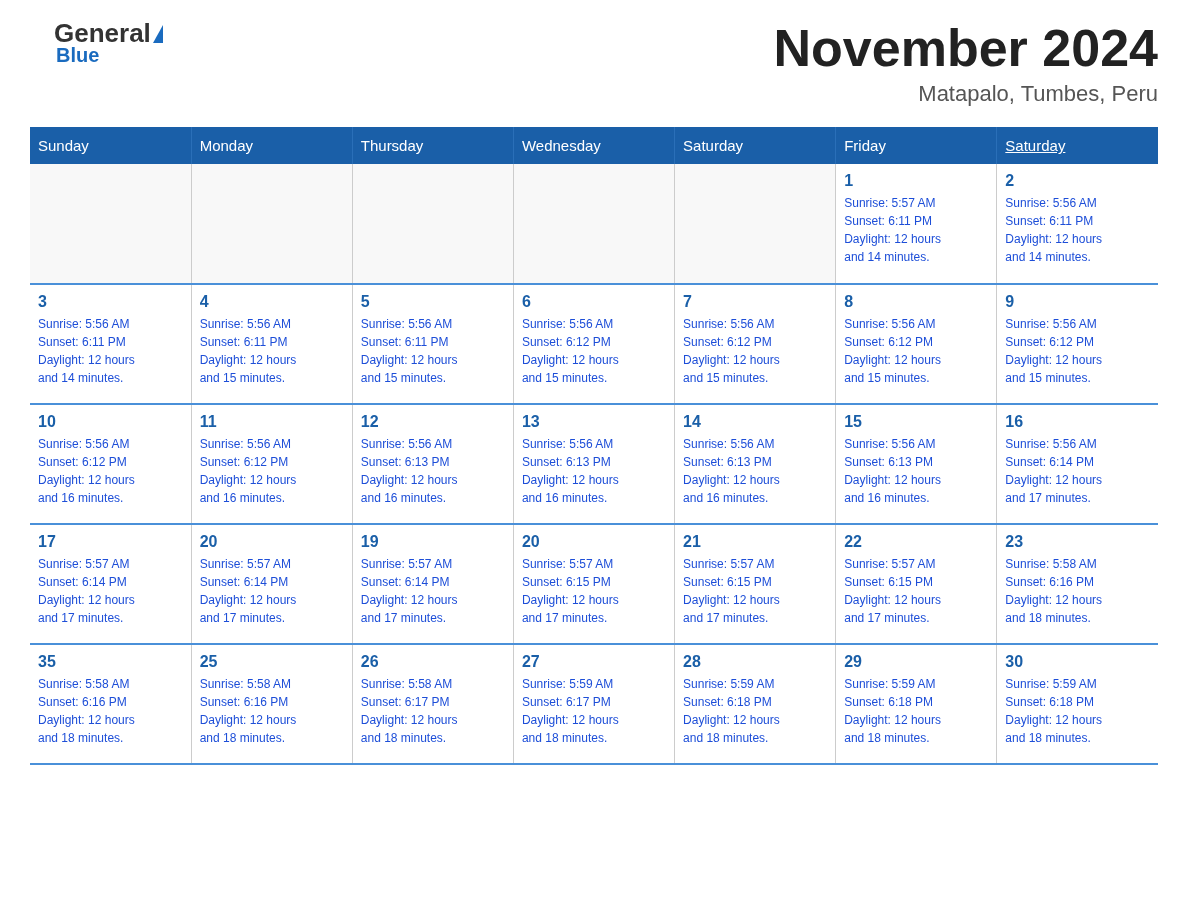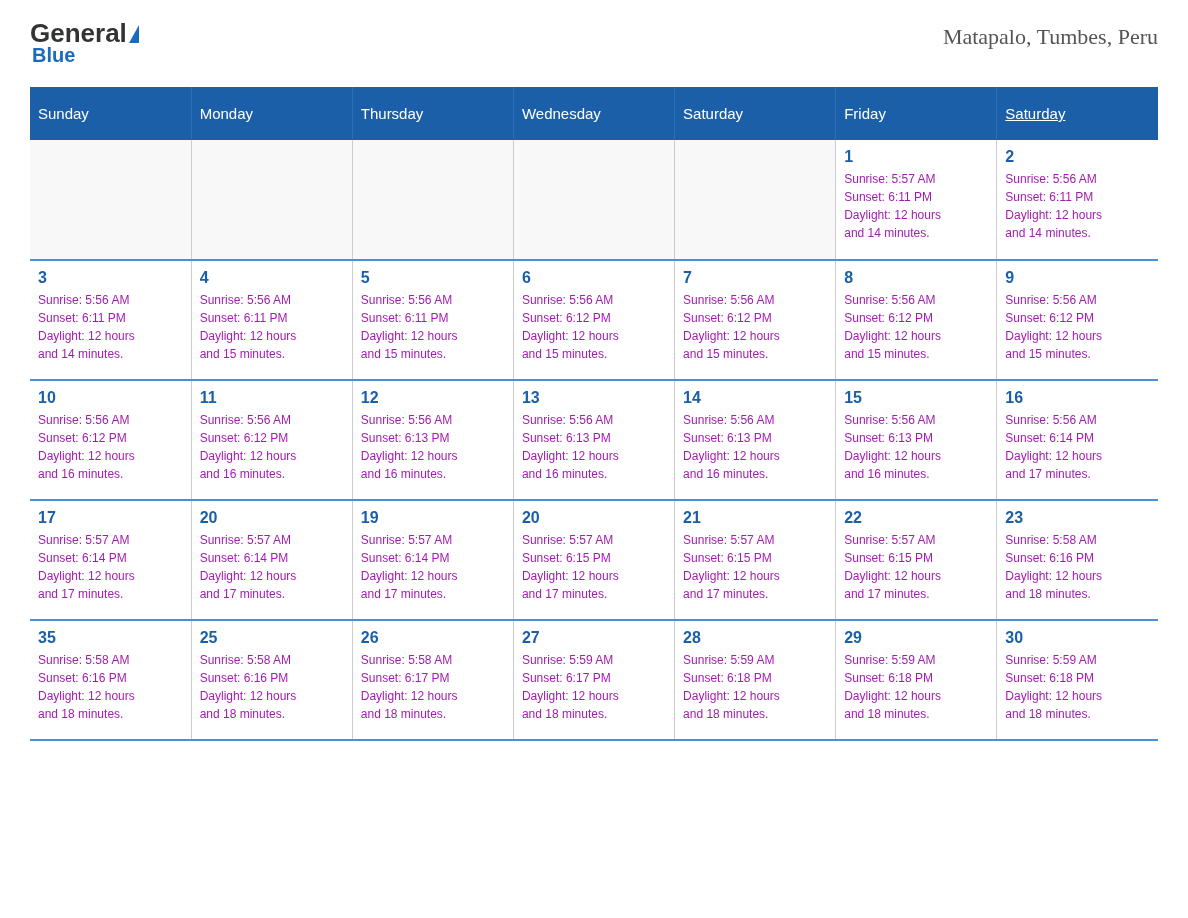--- a/index.html
+++ b/index.html
@@ -12,20 +12,21 @@
     .header-row {
       display: flex;
       justify-content: space-between;
       align-items: flex-start;
       margin-bottom: 20px;
     }
     .logo-area {
       display: flex;
       flex-direction: column;
       align-items: flex-start;
+      margin-left: 24px;
     }
     .logo-text {
       display: flex;
       align-items: center;
       font-size: 26px;
       font-weight: bold;
       color: #333;
       line-height: 1;
     }
     .logo-triangle {
@@ -51,33 +52,32 @@
     .page-title {
       font-size: 52px;
       font-weight: bold;
       color: #222;
       line-height: 1.1;
     }
     .page-subtitle {
       font-size: 22px;
       color: #555;
       margin-top: 4px;
-      font-family: Liberation Serif, serif;
     }
     table {
       width: 100%;
       border-collapse: collapse;
       font-size: 13px;
     }
     thead tr {
       background-color: #1a5fa8;
     }
     thead th {
       color: #fff;
-      padding: 18px 8px;
+      padding: 10px 8px;
       text-align: left;
       font-size: 15px;
       font-weight: normal;
       border-right: 1px solid #2a6fb8;
     }
     thead th:last-child {
       border-right: none;
       text-decoration: underline;
     }
     tbody tr {
@@ -97,39 +97,40 @@
     }
     .day-number {
       font-size: 16px;
       color: #1a5fa8;
       font-weight: bold;
       margin-bottom: 4px;
       display: block;
     }
     .day-info {
       font-size: 12px;
-      color: #a21caf;
+      color: #1d4ed8;
       line-height: 1.5;
     }
     .empty-cell {
       background: #f8f8f8;
     }
   </style>
 </head>
 <body>
 
 <div class="header-row">
   <div class="logo-area">
     <div class="logo-text">
       <span>General</span>
       <span class="logo-triangle"></span>
     </div>
     <div class="logo-subtitle">Blue</div>
   </div>
   <div class="title-area">
+    <div class="page-title">November 2024</div>
     <div class="page-subtitle">Matapalo, Tumbes, Peru</div>
   </div>
 </div>
 
 <table>
   <thead>
     <tr>
     <th>Sunday</th>
         <th>Monday</th>
         <th>Thursday</th>

